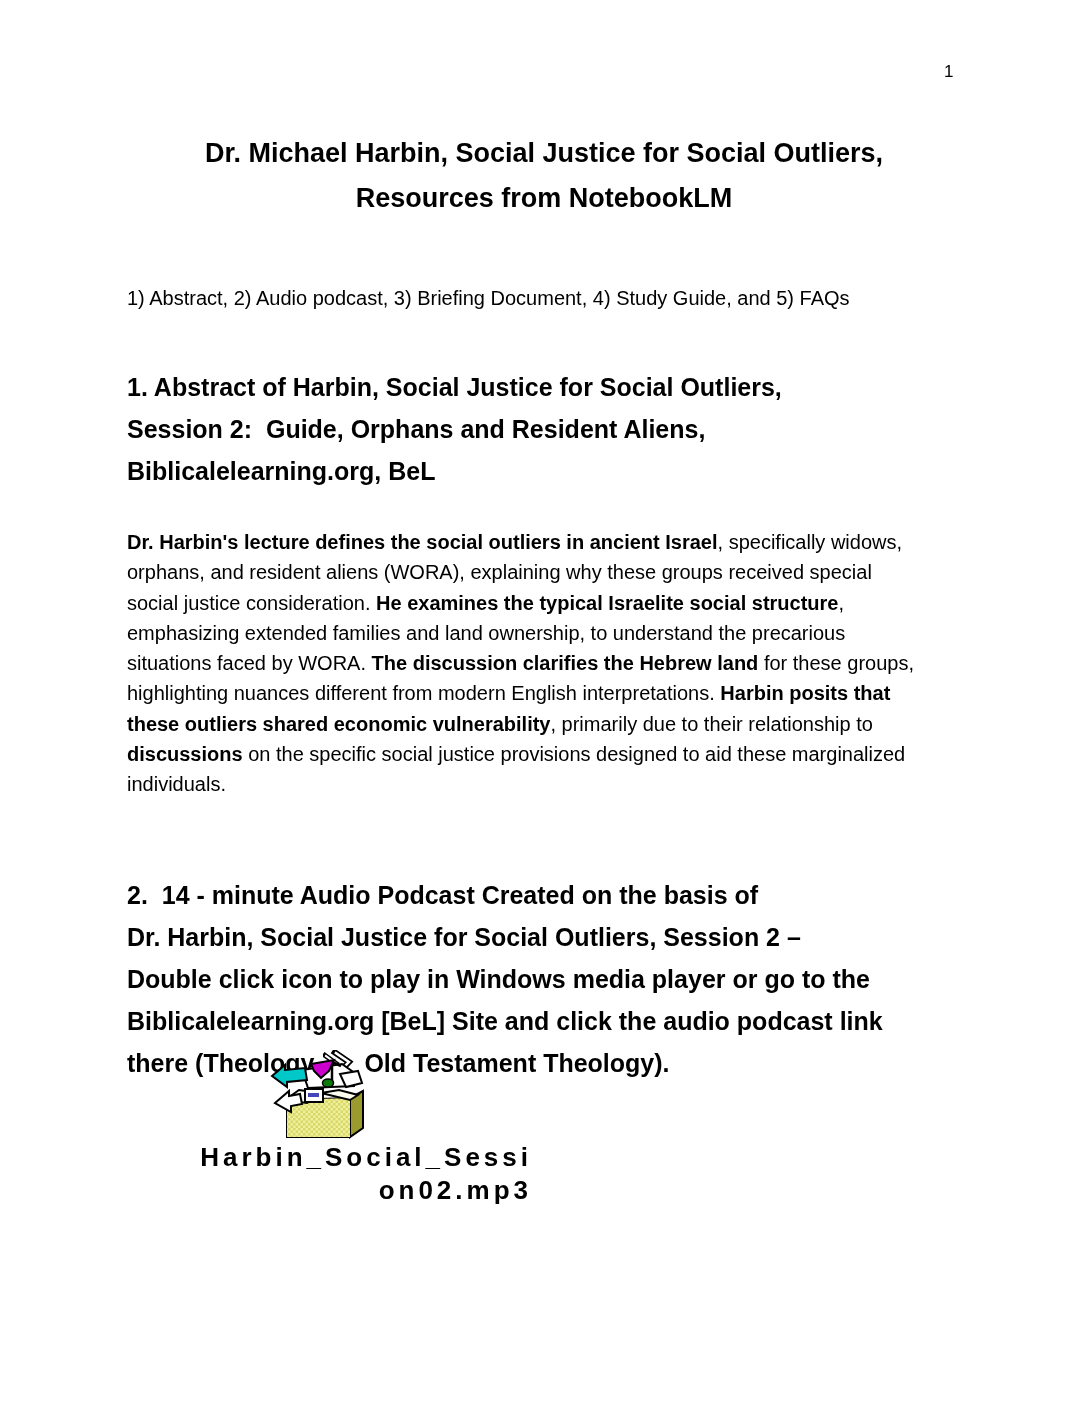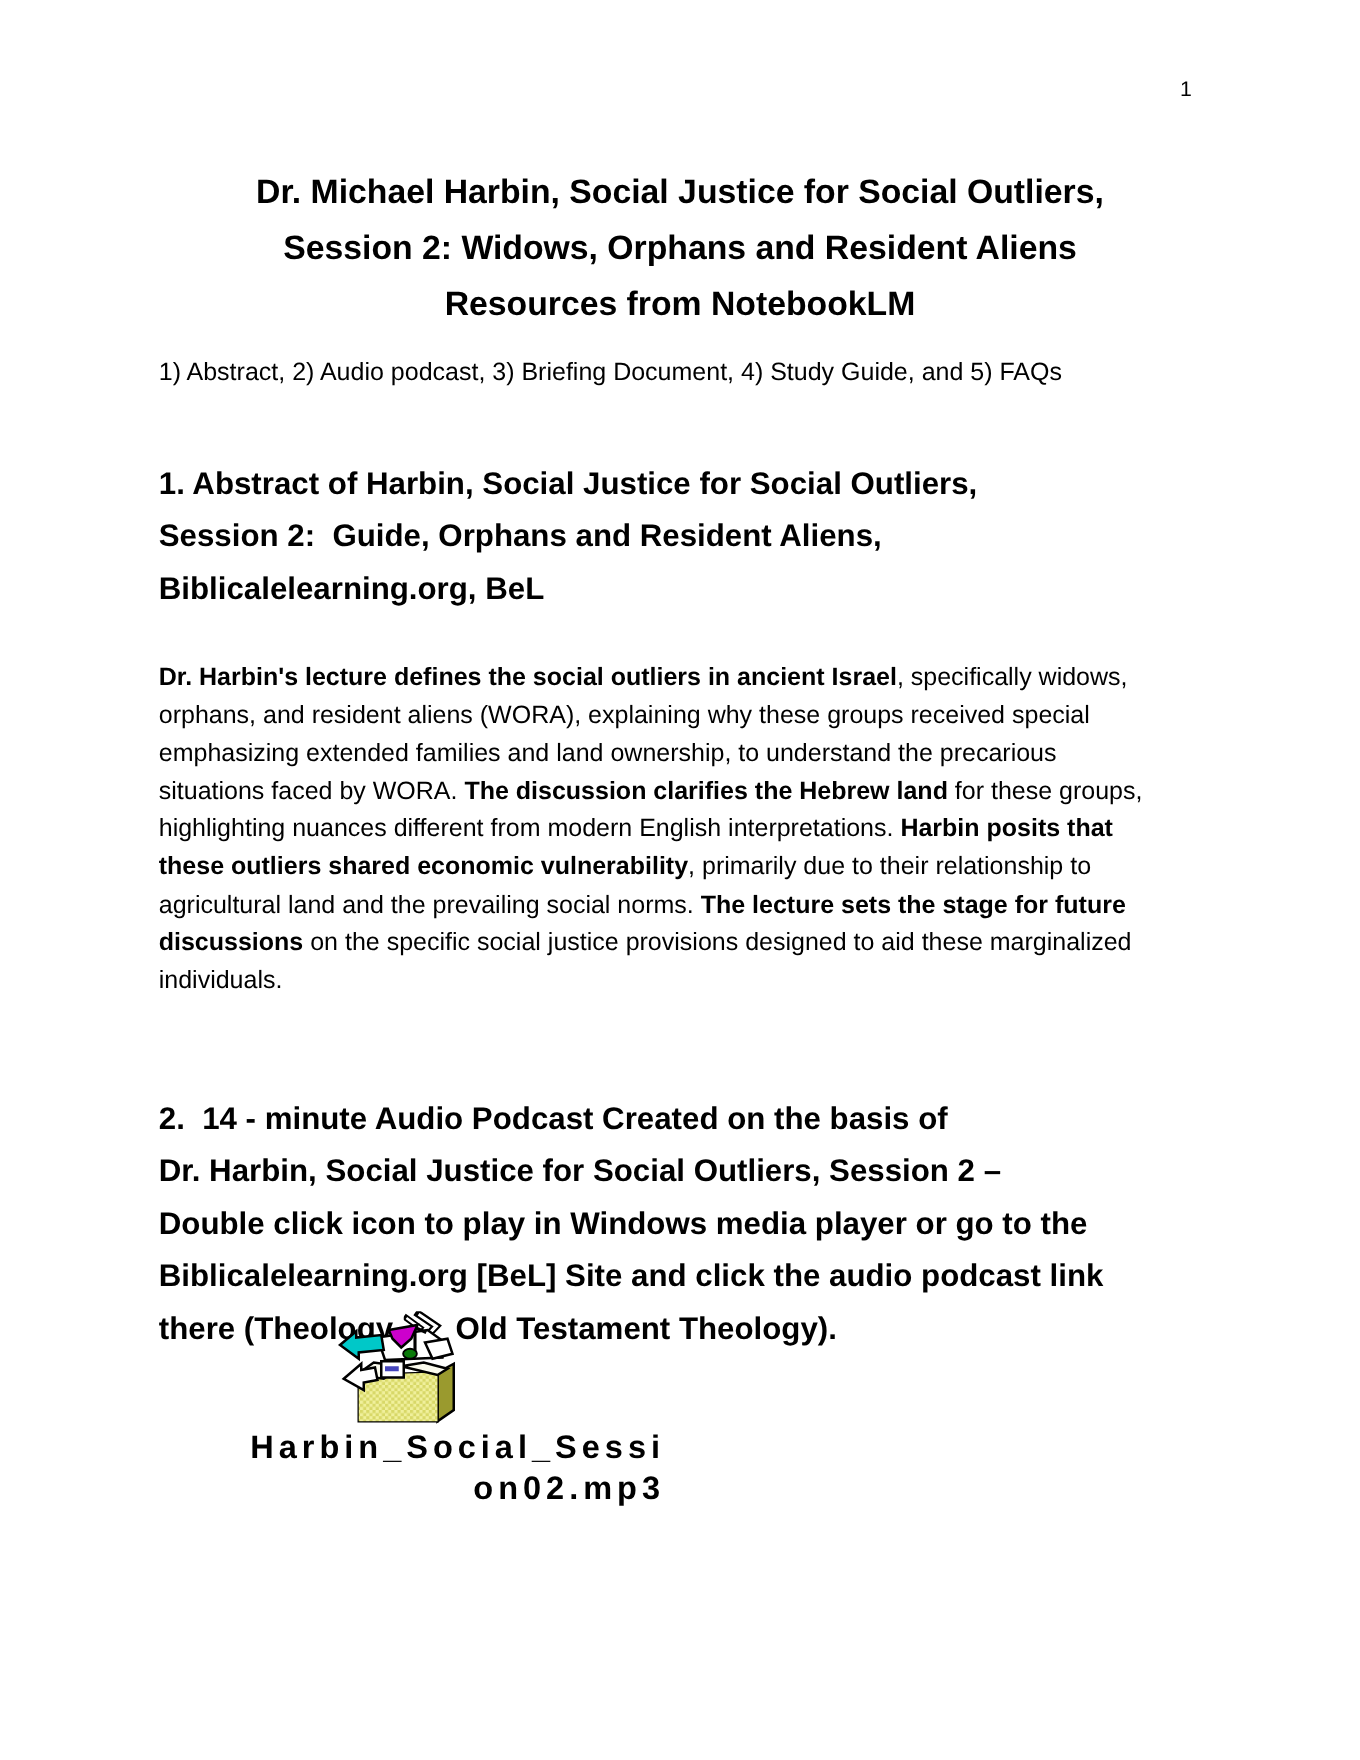--- a/index.html
+++ b/index.html
@@ -40,40 +40,39 @@
   }
   .attachment-label .line{line-height:33px;white-space:pre;}
 </style>
 </head>
 <body>
 
 <div class="page-number">1</div>
 
 <div class="doc-title">
     <div class="line">Dr. Michael Harbin, Social Justice for Social Outliers,</div>
-    <div class="line">Session 2: Widows, Orphans and Resident Aliens</div>
     <div class="line">Resources from NotebookLM</div>
   </div>
 
 <div class="intro-line">1) Abstract, 2) Audio podcast, 3) Briefing Document, 4) Study Guide, and 5) FAQs</div>
 
 <div class="section-heading" id="section1-heading">
     <div class="line">1. Abstract of Harbin, Social Justice for Social Outliers,</div>
     <div class="line">Session 2:  Guide, Orphans and Resident Aliens,</div>
     <div class="line">Biblicalelearning.org, BeL</div>
   </div>
 
 <div class="abstract-body">
     <div class="line"><b>Dr. Harbin's lecture defines the social outliers in ancient Israel</b><span>, specifically widows,</span></div>
     <div class="line"><span>orphans, and resident aliens (WORA), explaining why these groups received special</span></div>
+    <div class="line"><span>social justice consideration. </span><b>He examines the typical Israelite social structure</b><span>,</span></div>
     <div class="line"><span>emphasizing extended families and land ownership, to understand the precarious</span></div>
     <div class="line"><span>situations faced by WORA. </span><b>The discussion clarifies the Hebrew land</b><span> for these groups,</span></div>
     <div class="line"><span>highlighting nuances different from modern English interpretations. </span><b>Harbin posits that</b></div>
     <div class="line"><b>these outliers shared economic vulnerability</b><span>, primarily due to their relationship to</span></div>
-    <div class="line"><span>agricultural land and the prevailing social norms. </span><b>The lecture sets the stage for future</b></div>
     <div class="line"><b>discussions</b><span> on the specific social justice provisions designed to aid these marginalized</span></div>
     <div class="line"><span>individuals.</span></div>
   </div>
 
 <div class="section-heading" id="section2-heading">
   <div>
       <div class="line">2.  14 - minute Audio Podcast Created on the basis of</div>
       <div class="line">Dr. Harbin, Social Justice for Social Outliers, Session 2 –</div>
       <div class="line">Double click icon to play in Windows media player or go to the</div>
       <div class="line">Biblicalelearning.org [BeL] Site and click the audio podcast link</div>

